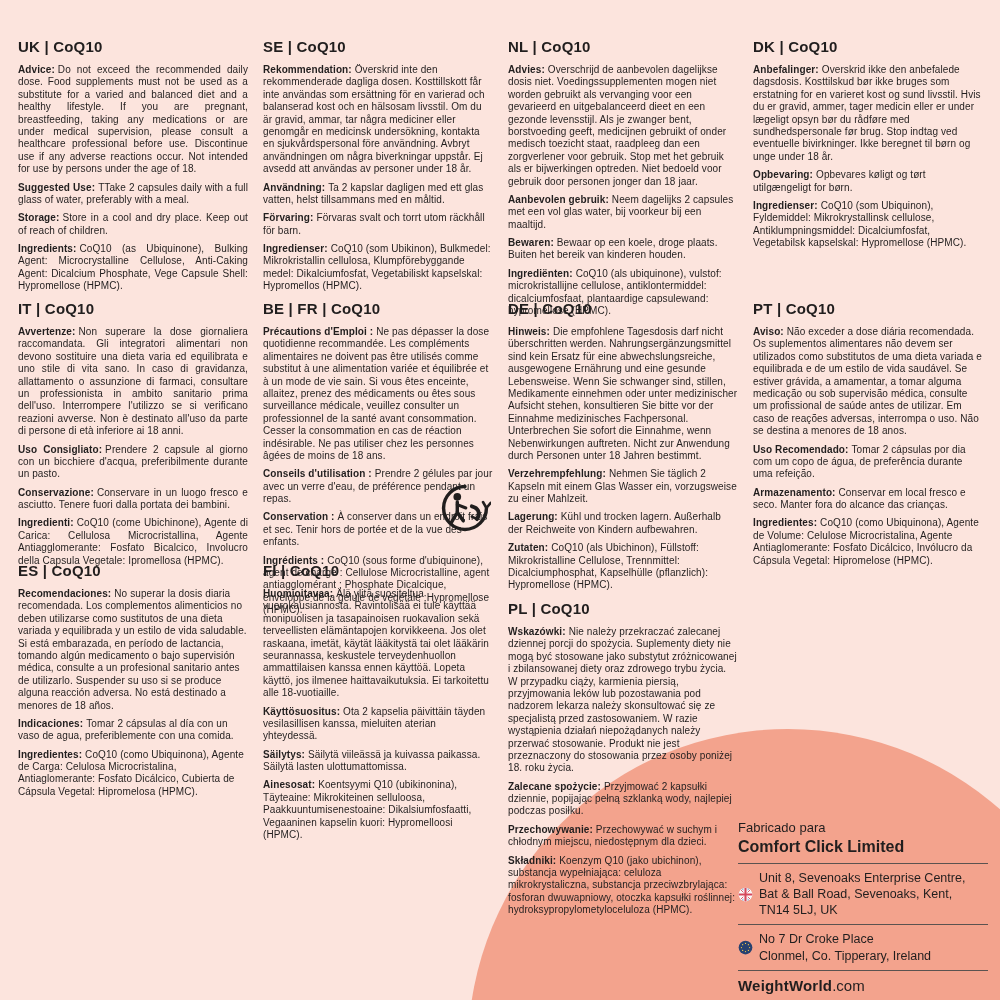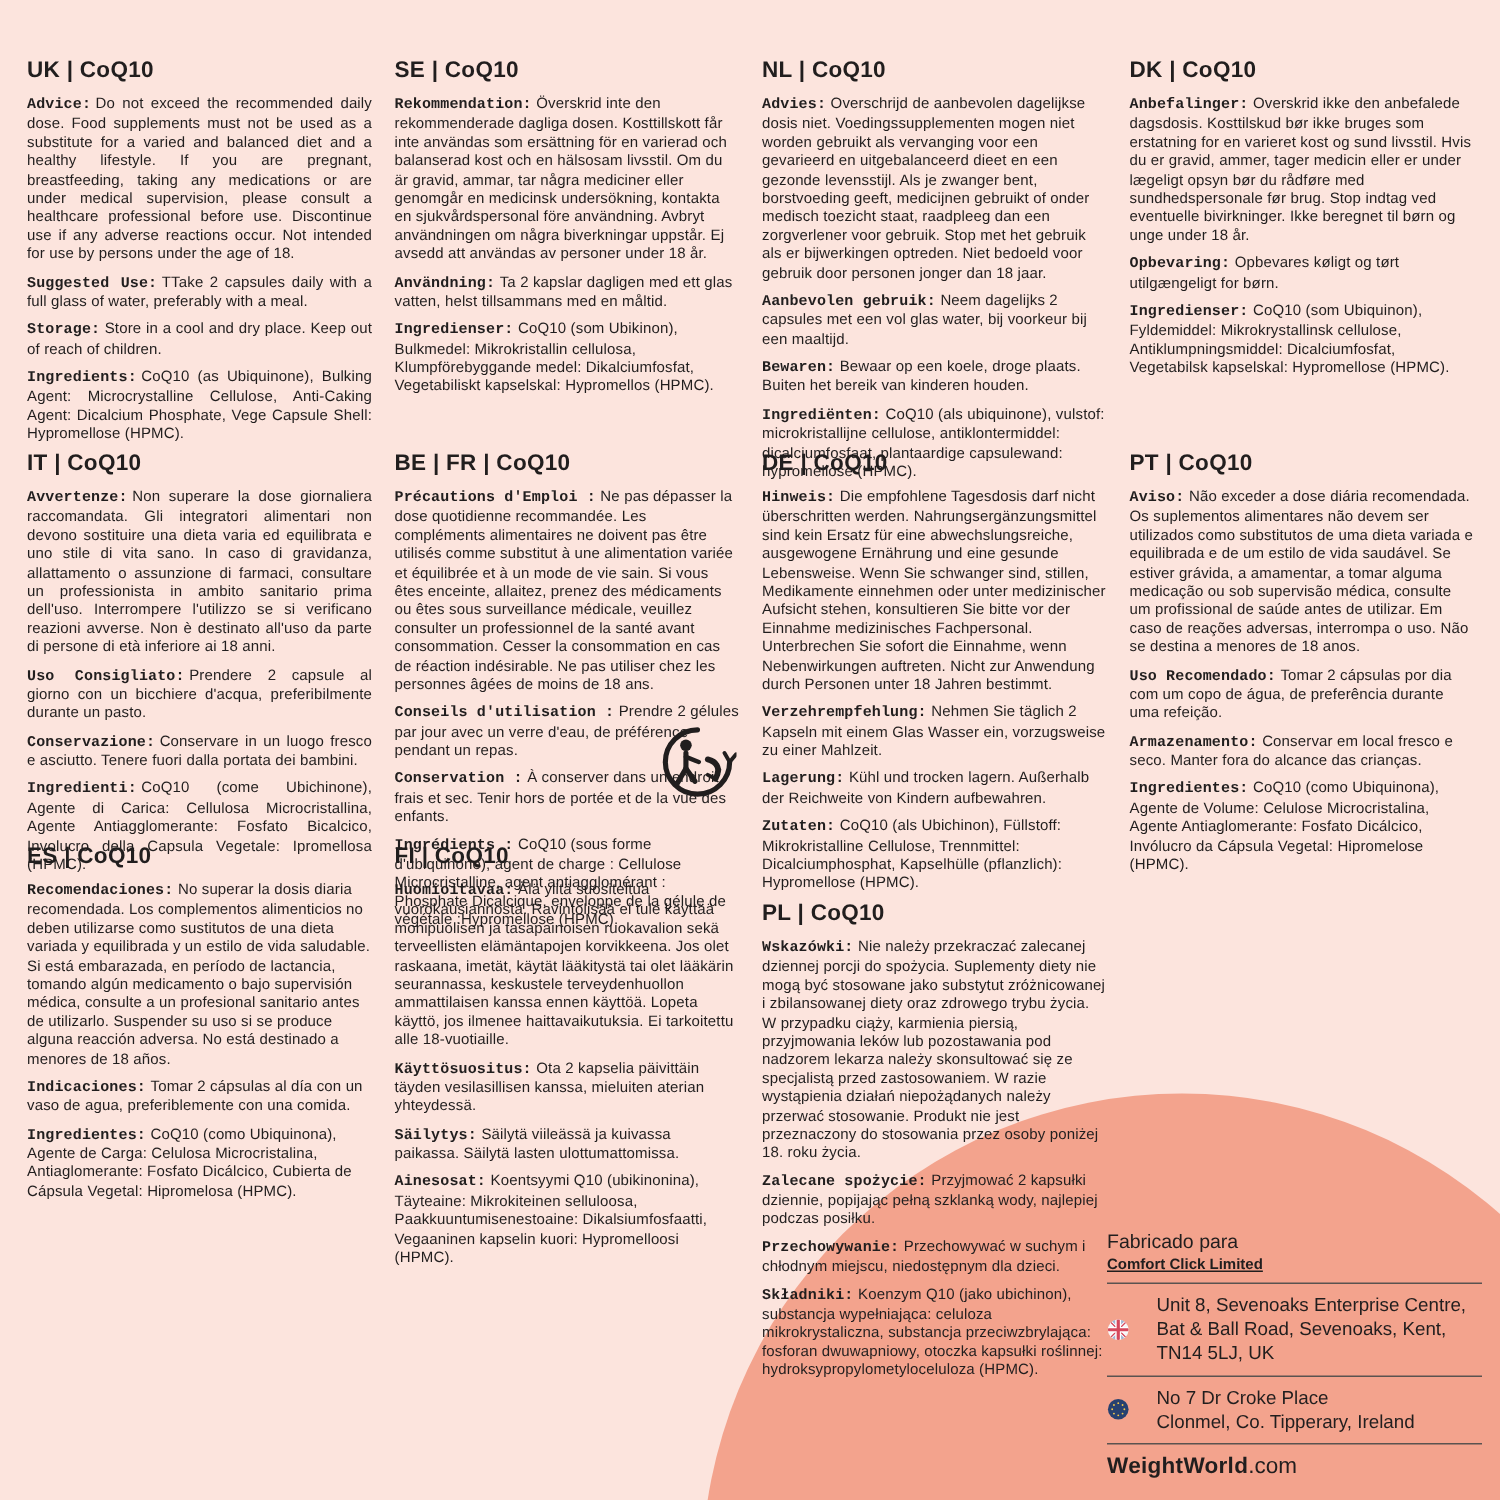--- a/index.html
+++ b/index.html
@@ -18,33 +18,33 @@
     position:absolute;width:230px;
   }
   .block h2{
     margin:0 0 9px 0;font-size:15px;font-weight:700;letter-spacing:.2px;
   }
   .block p{
     margin:0 0 6px 0;font-size:10px;line-height:1.24;letter-spacing:.1px;
     text-align:left;
   }
   .block.justified p{text-align:justify;}
-  .block p b{margin-right:3px;font-family:Liberation Mono, monospace;}
+  .block p b{margin-right:3px;}
   .block.has-triman{min-height:246px;}
   .block .triman{
     position:absolute;right:2px;top:184px;width:52px;height:48px;
   }
   .block.has-triman p:last-child{padding-right:58px;}
   #manufacturer{
     position:absolute;left:738px;top:820px;width:250px;font-size:12.5px;line-height:1.3;
   }
   #manufacturer .made-for{font-size:13px;}
-  #manufacturer .company{font-size:10px;font-weight:700;margin-bottom:5px;text-decoration:underline;}
+  #manufacturer .company{font-size:16px;font-weight:700;margin-bottom:5px;}
   #manufacturer .rule{border-top:1px solid #5a5350;margin:4px 0;}
-  .addr-row{display:flex;align-items:center;gap:18px;padding:2px 0;}
+  .addr-row{display:flex;align-items:center;gap:6px;padding:2px 0;}
   .addr-row .flag{flex:0 0 15px;width:15px;height:15px;}
   .addr-text{white-space:pre-line;}
   #manufacturer .website{font-size:15px;margin-top:5px;}
   #manufacturer .website b{letter-spacing:.2px;}
 </style>
 </head>
 <body style="background: rgb(252, 228, 221); color: rgb(33, 30, 30);">
 
 <div id="accent-circle" style="background: rgb(243, 163, 141);"></div>
 
@@ -53,20 +53,21 @@
       <h2>UK | CoQ10</h2>
       <p><b>Advice:</b><span>Do not exceed the recommended daily dose. Food supplements must not be used as a substitute for a varied and balanced diet and a healthy lifestyle. If you are pregnant, breastfeeding, taking any medications or are under medical supervision, please consult a healthcare professional before use. Discontinue use if any adverse reactions occur. Not intended for use by persons under the age of 18.</span></p>
       <p><b>Suggested Use:</b><span>TTake 2 capsules daily with a full glass of water, preferably with a meal.</span></p>
       <p><b>Storage:</b><span>Store in a cool and dry place. Keep out of reach of children.</span></p>
       <p><b>Ingredients:</b><span>CoQ10 (as Ubiquinone), Bulking Agent: Microcrystalline Cellulose, Anti-Caking Agent: Dicalcium Phosphate, Vege Capsule Shell: Hypromellose (HPMC).</span></p>
     </section>
     <section class="block" style="left: 263px; top: 38px;">
       <h2>SE | CoQ10</h2>
       <p><b>Rekommendation:</b><span>Överskrid inte den rekommenderade dagliga dosen. Kosttillskott får inte användas som ersättning för en varierad och balanserad kost och en hälsosam livsstil. Om du är gravid, ammar, tar några mediciner eller genomgår en medicinsk undersökning, kontakta en sjukvårdspersonal före användning. Avbryt användningen om några biverkningar uppstår. Ej avsedd att användas av personer under 18 år.</span></p>
       <p><b>Användning:</b><span>Ta 2 kapslar dagligen med ett glas vatten, helst tillsammans med en måltid.</span></p>
+      <p><b>Förvaring:</b><span>Förvaras svalt och torrt utom räckhåll för barn.</span></p>
       <p><b>Ingredienser:</b><span>CoQ10 (som Ubikinon), Bulkmedel: Mikrokristallin cellulosa, Klumpförebyggande medel: Dikalciumfosfat, Vegetabiliskt kapselskal: Hypromellos (HPMC).</span></p>
     </section>
     <section class="block" style="left: 508px; top: 38px;">
       <h2>NL | CoQ10</h2>
       <p><b>Advies:</b><span>Overschrijd de aanbevolen dagelijkse dosis niet. Voedingssupplementen mogen niet worden gebruikt als vervanging voor een gevarieerd en uitgebalanceerd dieet en een gezonde levensstijl. Als je zwanger bent, borstvoeding geeft, medicijnen gebruikt of onder medisch toezicht staat, raadpleeg dan een zorgverlener voor gebruik. Stop met het gebruik als er bijwerkingen optreden. Niet bedoeld voor gebruik door personen jonger dan 18 jaar.</span></p>
       <p><b>Aanbevolen gebruik:</b><span>Neem dagelijks 2 capsules met een vol glas water, bij voorkeur bij een maaltijd.</span></p>
       <p><b>Bewaren:</b><span>Bewaar op een koele, droge plaats. Buiten het bereik van kinderen houden.</span></p>
       <p><b>Ingrediënten:</b><span>CoQ10 (als ubiquinone), vulstof: microkristallijne cellulose, antiklontermiddel: dicalciumfosfaat, plantaardige capsulewand: hypromellose (HPMC).</span></p>
     </section>
     <section class="block" style="left: 753px; top: 38px;">

